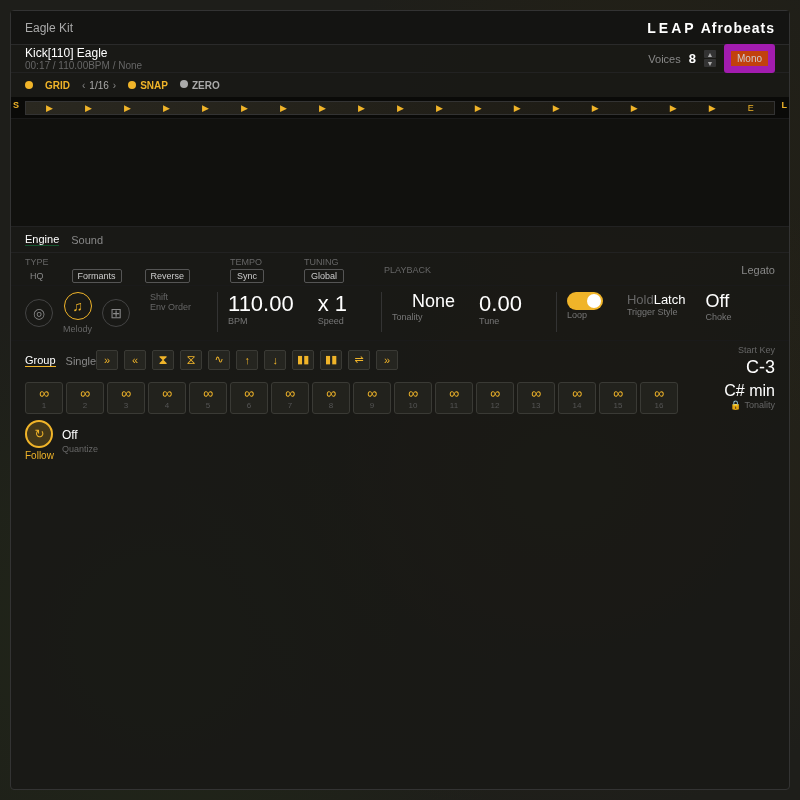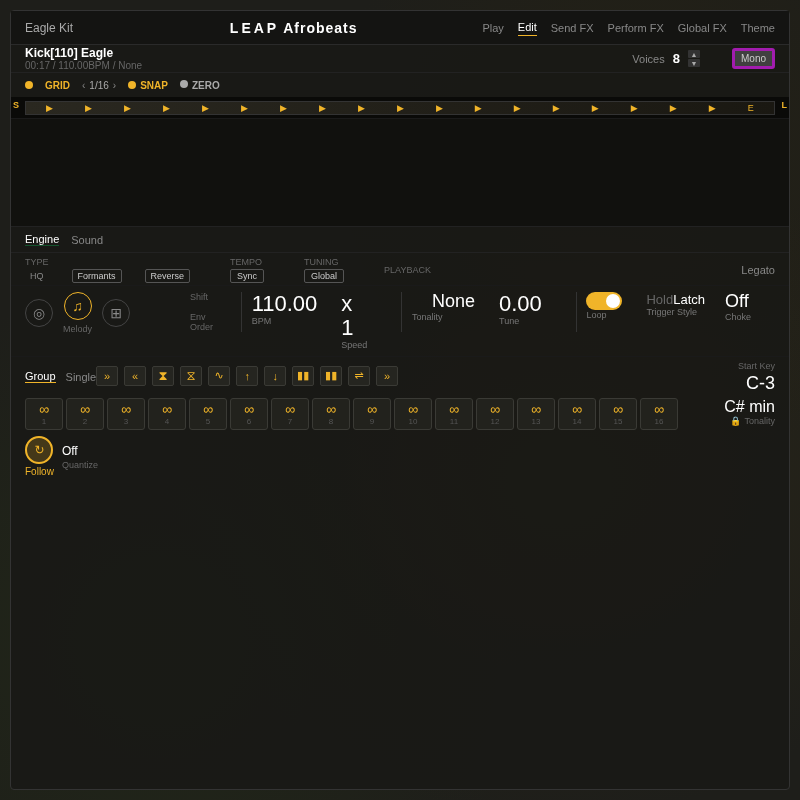--- a/index.html
+++ b/index.html
@@ -103,21 +103,21 @@
       border-bottom: 1px solid #222;
       height: 28px;
     }
     .track-info {
       display: flex;
       flex-direction: column;
     }
     .track-name {
       font-size: 12px;
       color: #fff;
-      font-weight: 700;
+      font-weight: 400;
     }
     .track-meta {
       font-size: 10px;
       color: #666;
     }
     .voices-section {
       display: flex;
       align-items: center;
       gap: 8px;
     }
@@ -134,28 +134,27 @@
       background: #333;
       border-radius: 1px;
       display: flex;
       align-items: center;
       justify-content: center;
       font-size: 7px;
       cursor: pointer;
       color: #aaa;
     }
     .mono-btn {
-      background: #404040;
-      border: 3px solid #a21caf;
+      background: #c2410c;
+      border: 7px solid #a21caf;
       border-radius: 3px;
       padding: 2px 6px;
       color: #ccc;
       font-size: 10px;
       cursor: pointer;
-      margin-left: 24px;
     }
 
     
     .grid-controls {
       display: flex;
       align-items: center;
       gap: 12px;
       padding: 4px 14px;
       height: 24px;
     }
@@ -503,28 +502,20 @@
 <div class="outer-frame">
   <div class="bg-camo"></div>
 
   <div class="main-panel">
 
     <div class="top-nav">
       <span class="kit-name">Eagle Kit</span>
       <div class="app-title">
         <span class="leap">LEAP</span>
         <span class="preset">Afrobeats</span>
-      </div>
-      <div class="nav-tabs">
-        <span class="nav-tab">Play</span>
-        <span class="nav-tab active">Edit</span>
-        <span class="nav-tab">Send FX</span>
-        <span class="nav-tab">Perform FX</span>
-        <span class="nav-tab">Global FX</span>
-        <span class="nav-tab">Theme</span>
       </div>
     </div>
 
     <div class="info-bar">
       <div class="track-info">
         <span class="track-name">Kick[110] Eagle</span>
         <span class="track-meta">00:17 / 110.00BPM / None</span>
       </div>
       <div class="voices-section">
         <span class="voices-label">Voices</span>
@@ -689,21 +680,21 @@
           </div>
           <div class="type-col">
             <div class="type-icon active">♫</div>
             <div class="type-label">Melody</div>
           </div>
           <div class="type-col">
             <div class="type-icon">⊞</div>
           </div>
         </div>
 
-        <div style="display:flex;flex-direction:column;justify-content:flex-end;margin-right:16px;gap:10px;margin-left:40px;">
+        <div style="display:flex;flex-direction:column;justify-content:flex-end;margin-right:16px;gap:0;">
           <span style="font-size:9px;color:#666;">Shift</span>
           <span style="font-size:9px;color:#666;">Env Order</span>
         </div>
 
         <div class="separator"></div>
 
         <div class="param-col">
           <div class="param-val-large">110.00</div>
           <div class="param-unit">BPM</div>
         </div>

